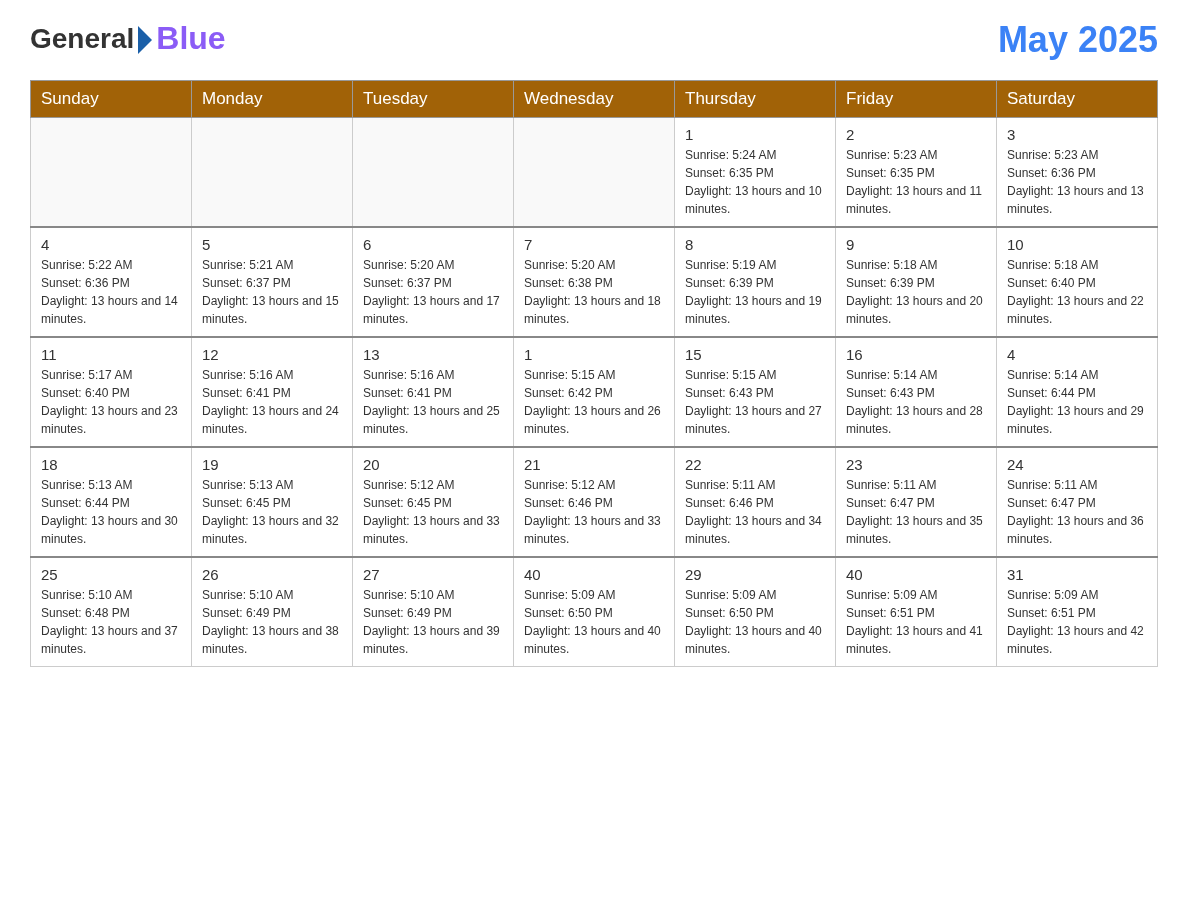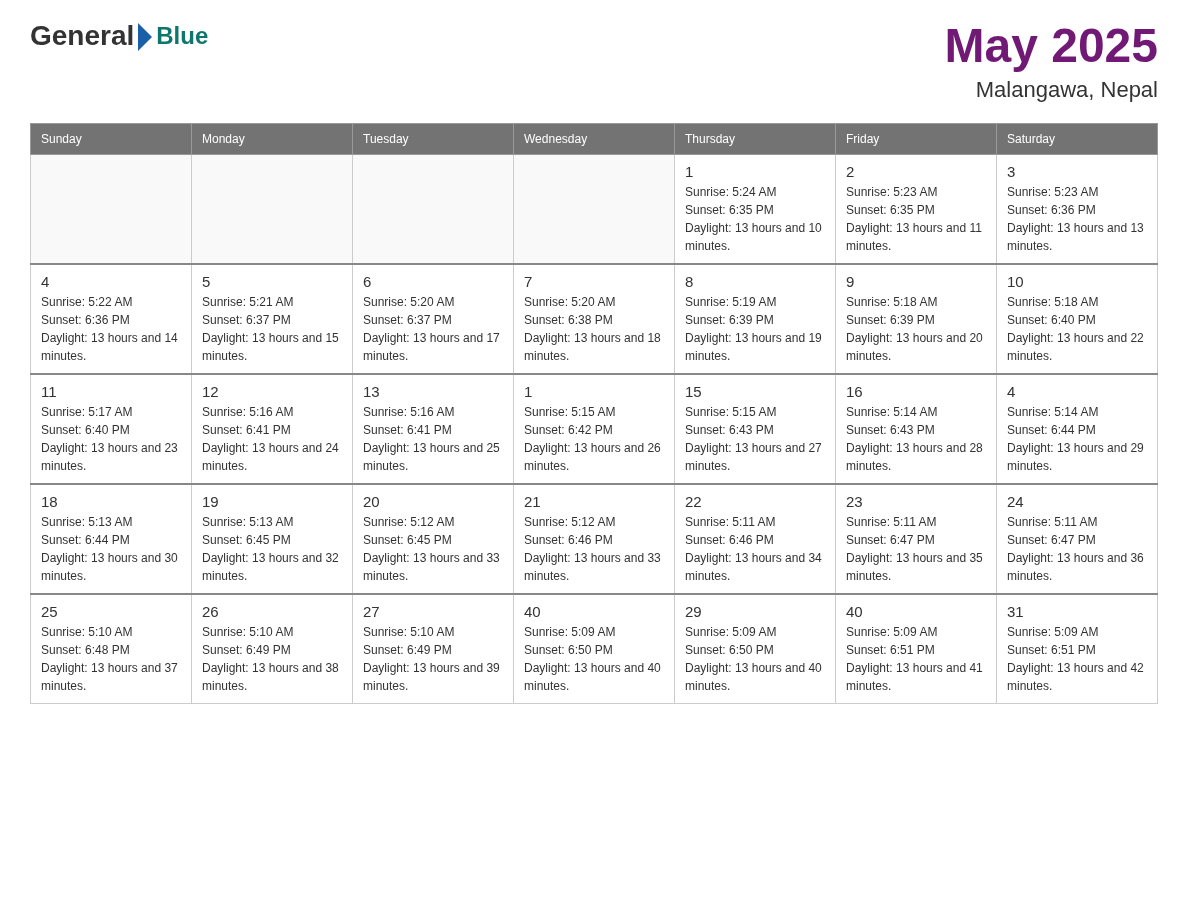--- a/index.html
+++ b/index.html
@@ -34,48 +34,48 @@
     .logo-arrow {
       width: 0;
       height: 0;
       border-left: 14px solid #1a5fa8;
       border-top: 14px solid transparent;
       border-bottom: 14px solid transparent;
       margin-left: 4px;
       margin-top: 2px;
     }
     .logo-blue {
-      font-size: 24px;
+      font-size: 32px;
       font-weight: bold;
-      color: #0f766e;
+      color: #8b5cf6;
       margin-left: 4px;
     }
     .title-block {
       text-align: right;
     }
     .month-title {
-      font-size: 48px;
+      font-size: 36px;
       font-weight: bold;
-      color: #701a75;
+      color: #3b82f6;
       line-height: 1.1;
     }
     .location {
       font-size: 22px;
       color: #333;
       margin-top: 4px;
     }
     .calendar {
       width: 100%;
       border-collapse: collapse;
       border: 1px solid #999;
     }
     .calendar th {
-      background-color: #737373;
+      background-color: #a16207;
       color: #fff;
-      font-size: 12px;
+      font-size: 17px;
       font-weight: normal;
       padding: 8px 10px;
       text-align: left;
       border: 1px solid #999;
     }
     .calendar td {
       vertical-align: top;
       padding: 8px 10px;
       border: 1px solid #ccc;
       width: calc(100%/7);
@@ -108,21 +108,20 @@
 <div class="header">
   <div class="logo">
     <div class="logo-top">
       <span class="logo-general">General</span>
       <div class="logo-arrow"></div>
       <span class="logo-blue">Blue</span>
     </div>
   </div>
   <div class="title-block">
     <div class="month-title">May 2025</div>
-    <div class="location">Malangawa, Nepal</div>
   </div>
 </div>
 
 <table class="calendar">
   <thead>
     <tr>
     <th>Sunday</th>
         <th>Monday</th>
         <th>Tuesday</th>
         <th>Wednesday</th>

